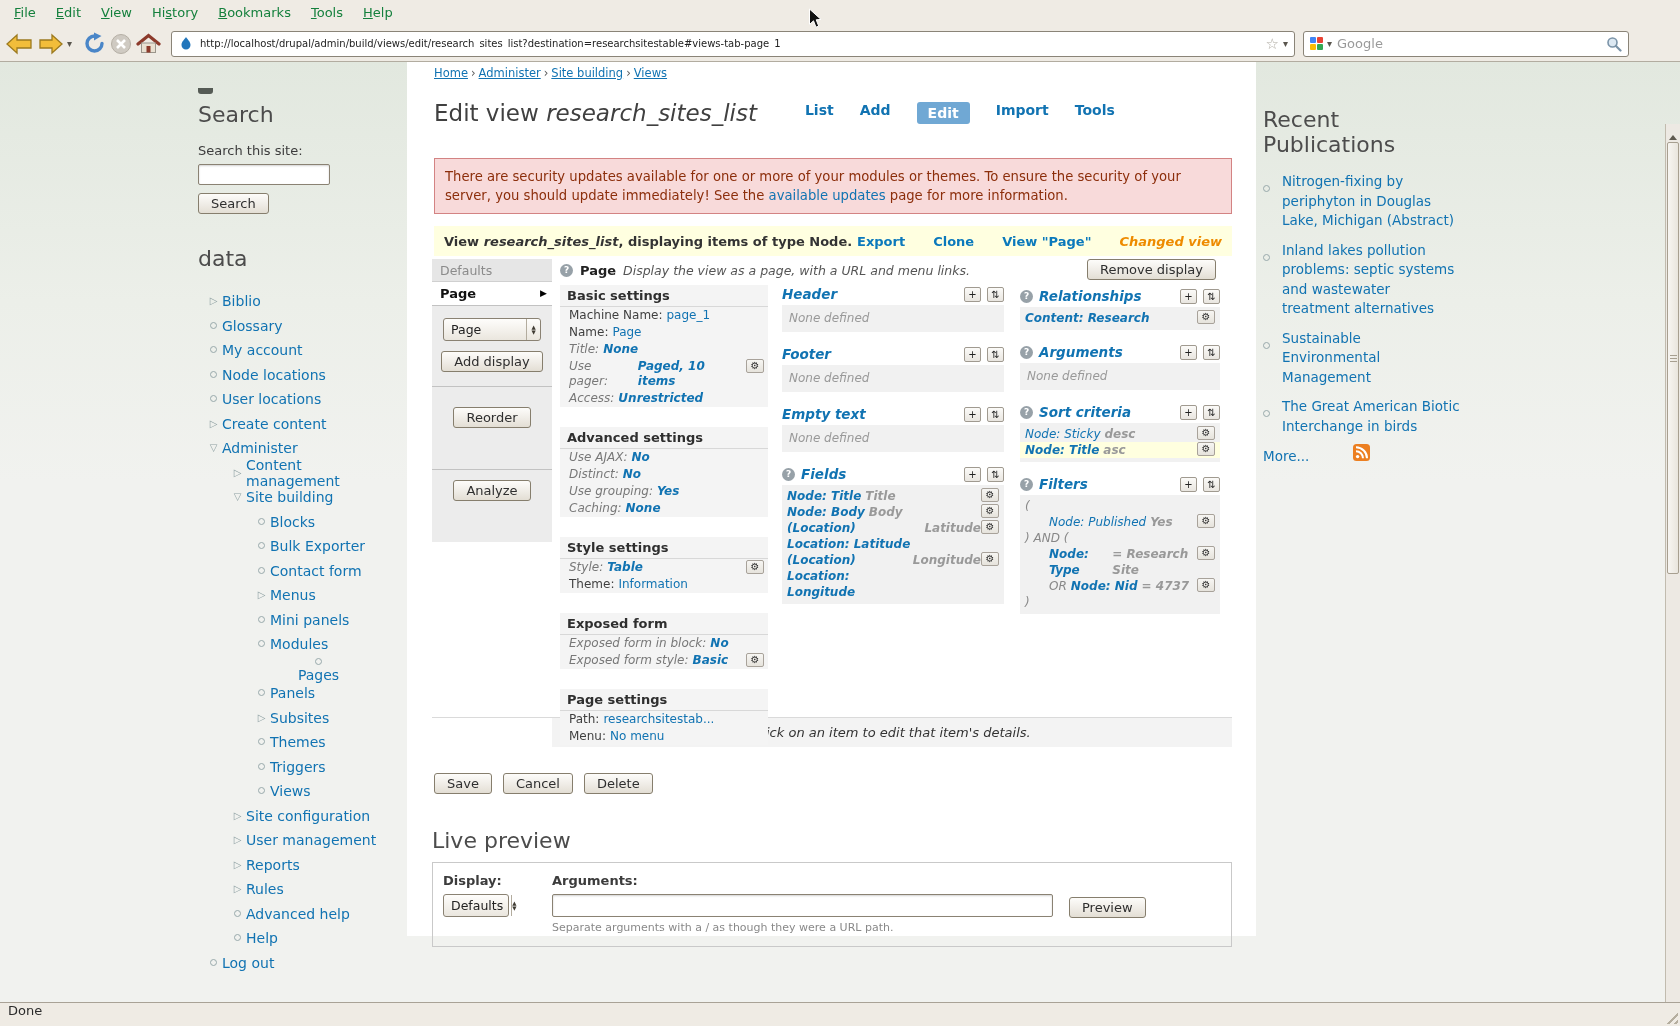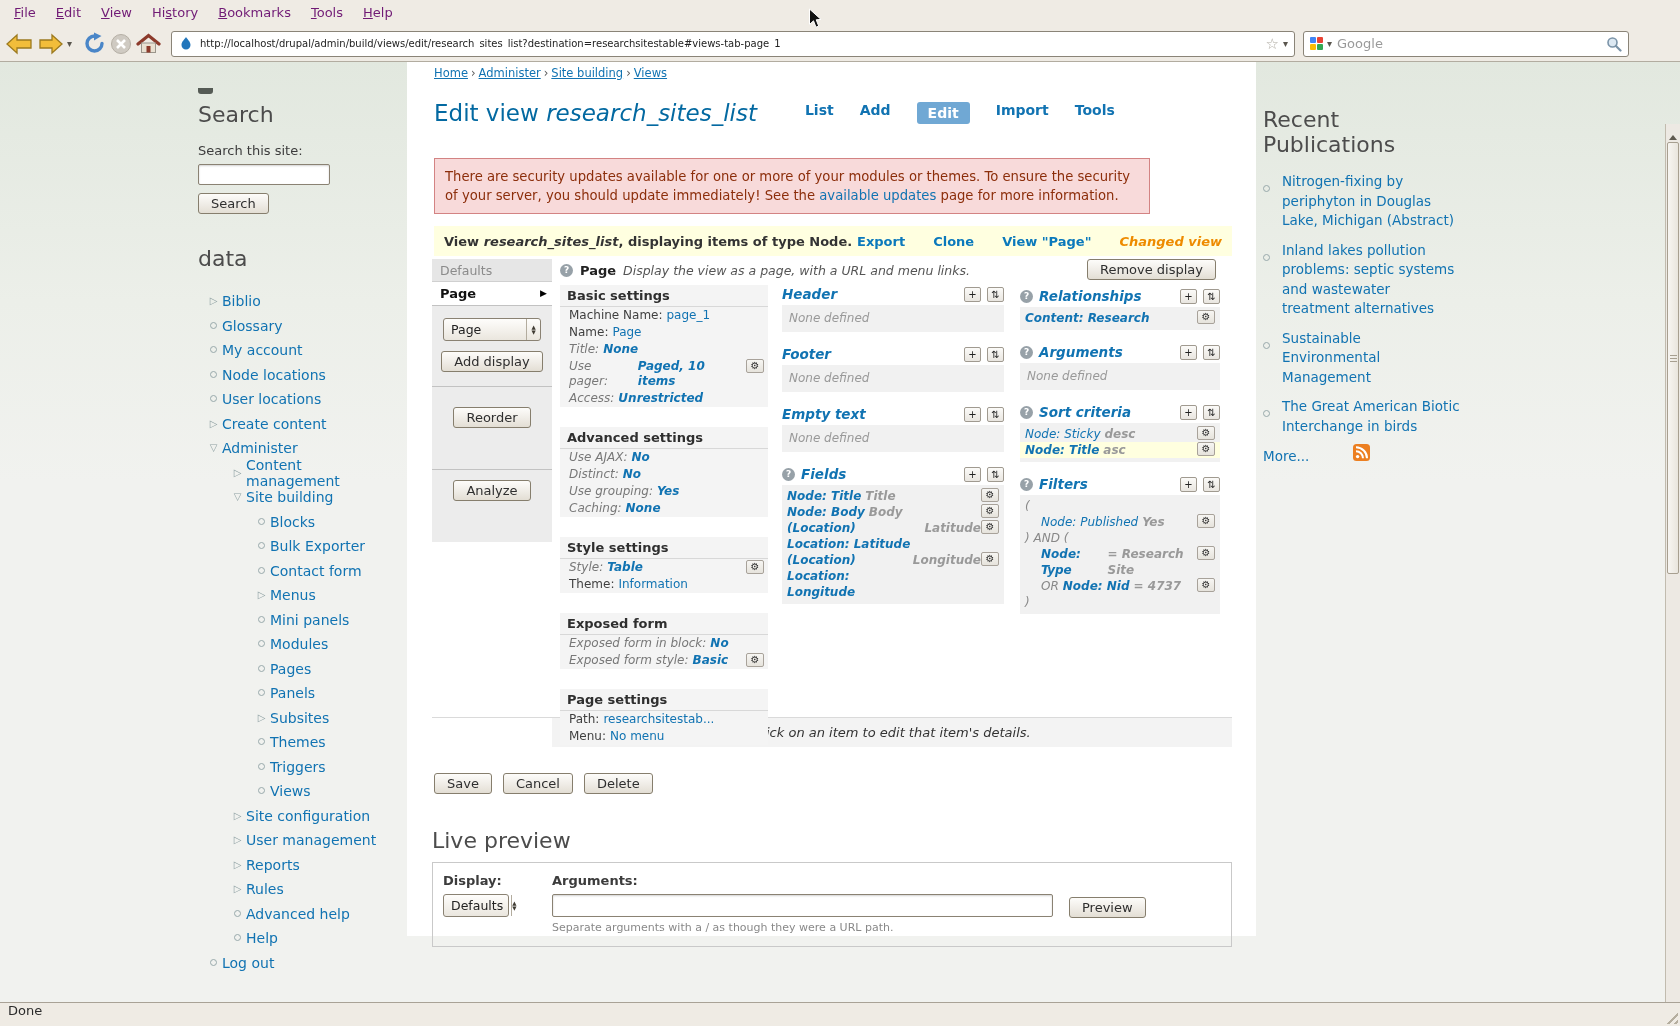--- a/index.html
+++ b/index.html
@@ -2,21 +2,21 @@
 <html><head>
 <meta charset="utf-8">
 <style>
   * { margin:0; padding:0; box-sizing:border-box; }
   html,body { width:1680px; height:1026px; overflow:hidden; }
   body { font-family:"DejaVu Sans","Liberation Sans",sans-serif; background:#efebe4; position:relative; }
   a { text-decoration:none; cursor:pointer; }
 
   
   #menubar { position:absolute; left:0; top:0; width:1680px; height:26px; background:#efebe4; display:flex; align-items:center; padding-left:4px; }
-  .menu-item { padding:0 10px; font-size:13px; color:#701a75; line-height:26px; }
+  .menu-item { padding:0 10px; font-size:13px; color:#15803d; line-height:26px; }
   #navbar { position:absolute; left:0; top:26px; width:1680px; height:36px; background:#efebe4; border-bottom:1px solid #b2aca0; display:flex; align-items:center; }
   .navbtn { display:flex; align-items:center; justify-content:center; height:30px; margin-left:4px; }
   #nav-chevron { font-size:10px; color:#5a564e; margin-left:2px; width:12px; }
   #urlbar { margin-left:10px; width:1124px; height:26px; background:#fff; border:1px solid #8a8478; border-radius:3px; display:flex; align-items:center; padding:0 6px; }
   #url-input { flex:1; border:none; outline:none; font-size:10px; color:#222; font-family:"DejaVu Sans",sans-serif; background:transparent; margin-left:6px; }
   #url-star { font-size:15px; color:#b0aca4; margin-right:4px; }
   #url-chevron { font-size:10px; color:#5a564e; }
   #searchbox { margin-left:8px; width:326px; height:26px; background:#fff; border:1px solid #8a8478; border-radius:3px; display:flex; align-items:center; padding:0 6px; }
   #search-engine-icon { display:inline-grid; grid-template-columns:6px 6px; grid-gap:1px; }
   #search-engine-icon i { width:6px; height:6px; border-radius:1px; display:block; }
@@ -40,26 +40,26 @@
   .bullet { width:17px; flex:none; text-align:center; color:#90a2a4; font-size:10px; line-height:10px; }
   .bullet.leaf::after { content:''; display:inline-block; width:5px; height:5px; border:1px solid #98a9ab; border-radius:50%; }
   .mi-link { color:#1173b2; font-size:14px; }
 
   
   #main { position:absolute; left:407px; top:0; width:849px; height:874px; background:#fff; padding-top:2px; }
   #breadcrumb { margin:2px 0 0 27px; font-size:11.5px; }
   .bc-link { color:#1173b2; text-decoration:underline; }
   .bc-sep { color:#5a5a5a; margin:0 3px; }
   #title-row { display:flex; align-items:center; margin:18px 0 0 27px; height:30px; }
-  #page-title { font-size:23px; font-weight:normal; color:#0369a1; }
+  #page-title { font-size:23px; font-weight:normal; color:#404040; }
   #page-title .vname { font-style:italic; }
   #tabs { display:flex; align-items:flex-start; gap:26px; margin-left:48px; }
   .tab { color:#1173b2; font-weight:bold; font-size:14px; }
   .tab.active { background:#70a8d4; color:#fff; border-radius:3px; padding:3px 11px; }
-  #security-msg { margin:30px 27px 0; width:716px; background:#f8dada; border:1px solid #d38383; color:#8c2e0b; font-size:13.2px; line-height:19px; padding:8px 10px; }
+  #security-msg { margin:30px 27px 0; width:798px; background:#f8dada; border:1px solid #d38383; color:#8c2e0b; font-size:13.2px; line-height:19px; padding:8px 10px; }
   #security-msg a { color:#1173b2; }
   #viewbar { margin:12px 27px 0; width:798px; height:30px; background:#ffffe0; display:flex; align-items:center; padding:0 10px; font-size:13px; font-weight:bold; color:#333; }
   #viewbar .vname { font-style:italic; }
   #viewbar-links { margin-left:auto; display:flex; gap:28px; align-items:center; }
   .vb-link { color:#0b79bc; font-weight:bold; }
   #changed-view { color:#ee8b00; font-style:italic; font-weight:bold; margin-left:28px; }
 
   
   #views-area { position:relative; margin:3px 0 0 25px; width:800px; height:458px; }
   #display-desc-row { position:absolute; left:128px; top:4px; display:flex; align-items:center; gap:7px; font-size:12.5px; }
@@ -97,21 +97,21 @@
   #right-col { position:absolute; left:588px; top:28px; width:200px; }
   .vbox { margin-bottom:13px; }
   .vtitle-row { display:flex; align-items:center; gap:6px; padding:1px 0 3px; }
   .vtitle { color:#1173b2; font-weight:bold; font-style:italic; font-size:13.5px; }
   .vtitle-row .spacer { flex:1; }
   .mini { height:15px; min-width:17px; border:1px solid #a09a90; background:linear-gradient(#fbfaf8,#e9e6e0); border-radius:2px; font-size:10px; line-height:13px; text-align:center; color:#222; padding:0 2px; cursor:pointer; }
   .vbody { background:#f1f1f1; padding:3px 0 4px; }
   .vrow { display:flex; align-items:flex-start; padding:0 5px; line-height:16px; font-size:12px; font-style:italic; }
   .vrow.empty { color:#999; padding:2px 7px; }
   .vrow.group { color:#888; }
-  .vrow.indent { padding-left:21px; }
+  .vrow.indent { padding-left:29px; }
   .vrow.highlight { background:#ffffdf; }
   .vlink { color:#1173b2; }
   .vrow.bold .vlink { font-weight:bold; }
   .vsuffix { color:#999; margin-left:4px;font-weight:bold; }
   .vprefix { color:#888; margin-right:4px; }
 
   #hint-wrap { margin-left:25px; width:800px; border-top:1px solid #dadada; }
   #hint-bar { margin-left:120px; background:#f3f3f3; text-align:center; font-style:italic; font-size:13px; color:#333; padding:7px 0; }
   #actions { margin:26px 0 0 27px; display:flex; gap:11px; }
 
@@ -284,21 +284,21 @@
           <a class="mi-link">Menus</a>
         </div>
         <div class="mi" style="padding-left: 55px;">
           <span class="bullet leaf"></span>
           <a class="mi-link">Mini panels</a>
         </div>
         <div class="mi" style="padding-left: 55px;">
           <span class="bullet leaf"></span>
           <a class="mi-link">Modules</a>
         </div>
-        <div class="mi" style="padding-left: 55px;">
+        <div class="mi" style="padding-left: 55px; flex-direction: column;">
           <span class="bullet leaf"></span>
           <a class="mi-link">Pages</a>
         </div>
         <div class="mi" style="padding-left: 55px;">
           <span class="bullet leaf"></span>
           <a class="mi-link">Panels</a>
         </div>
         <div class="mi" style="padding-left: 55px;">
           <span class="bullet collapsed">▷</span>
           <a class="mi-link">Subsites</a>

